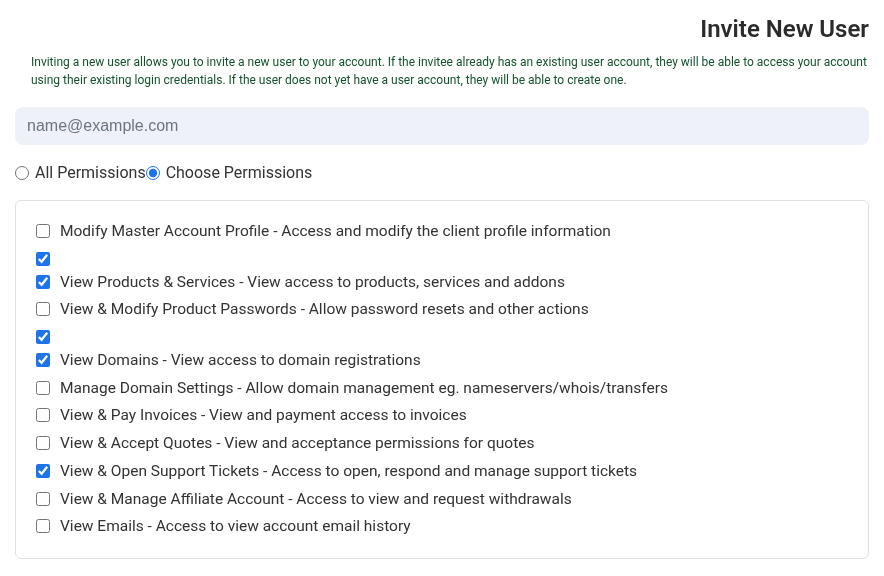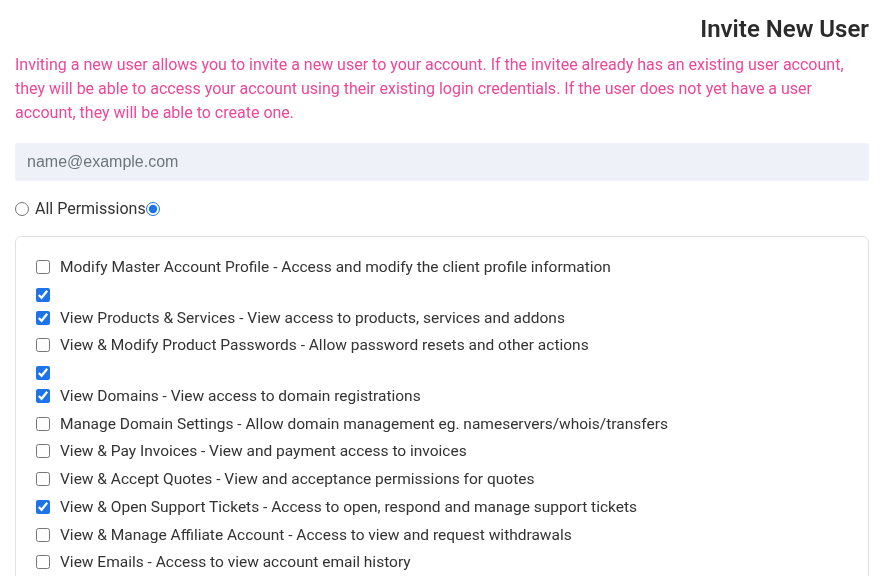--- a/index.html
+++ b/index.html
@@ -15,31 +15,32 @@
       width: 884px;
     }
     .page-title {
       font-size: 24px;
       font-weight: 600;
       color: #2b2b2b;
       margin-bottom: 10px;
       text-align: right;
     }
     .description {
-      font-size: 16px;
-      color: #ec4899;
+      font-size: 12px;
+      color: #14532d;
       line-height: 1.5;
       margin-bottom: 18px;
+      margin-left: 16px;
     }
     .email-input {
       width: 100%;
       padding: 10px 12px;
       font-size: 16px;
       border: none;
-      border-radius: 2px;
+      border-radius: 8px;
       background: #eef2f8;
       color: #333;
       margin-bottom: 18px;
     }
     .email-input::placeholder {
       color: #6c757d;
     }
     .radio-group {
       display: flex;
       align-items: center;
@@ -98,20 +99,21 @@
 
 <input type="email" class="email-input" placeholder="name@example.com" style="">
 
 <div class="radio-group">
   <label class="radio-label">
     <input type="radio" name="perm-mode" style="">
     <span>All Permissions</span>
   </label>
   <label class="radio-label">
     <input type="radio" name="perm-mode" checked="" style="">
+    <span>Choose Permissions</span>
   </label>
 </div>
 
 <div class="permissions-box" id="permissions-box">
     <label class="perm-item">
       <input type="checkbox" style="">
       <span class="perm-text">Modify Master Account Profile - Access and modify the client profile information</span>
     </label>
     <label class="perm-item">
       <input type="checkbox" checked="" style="">

